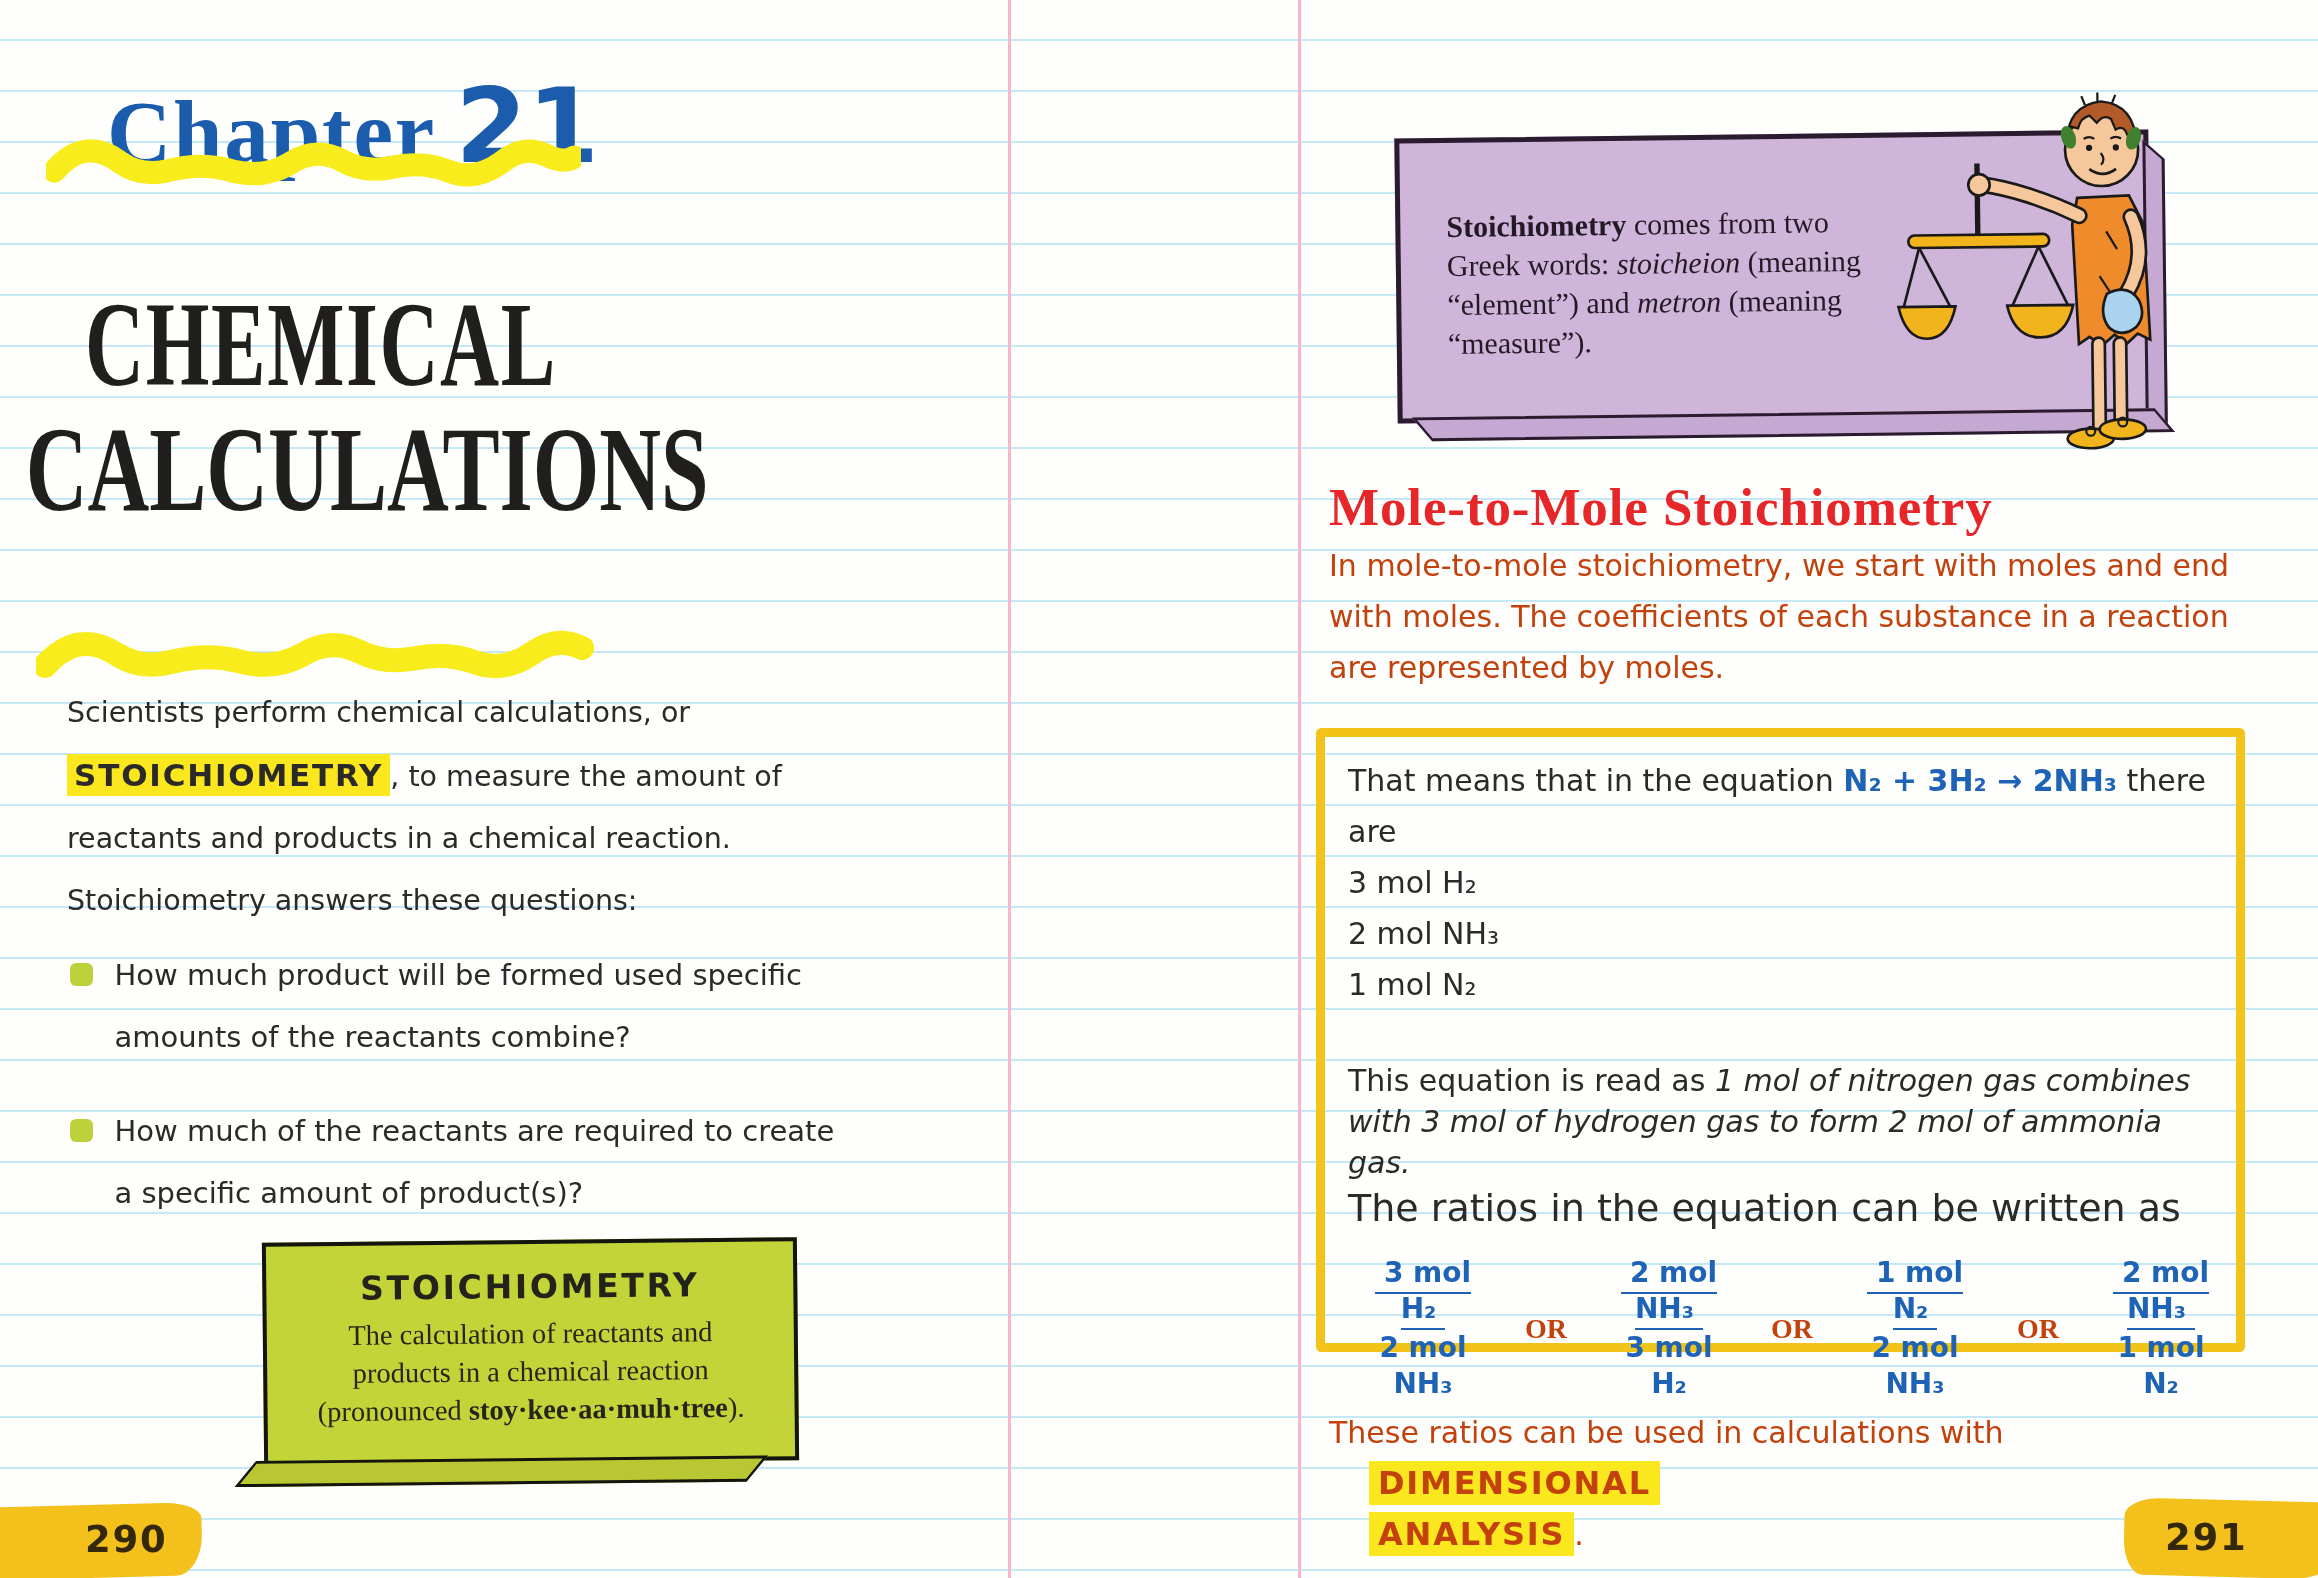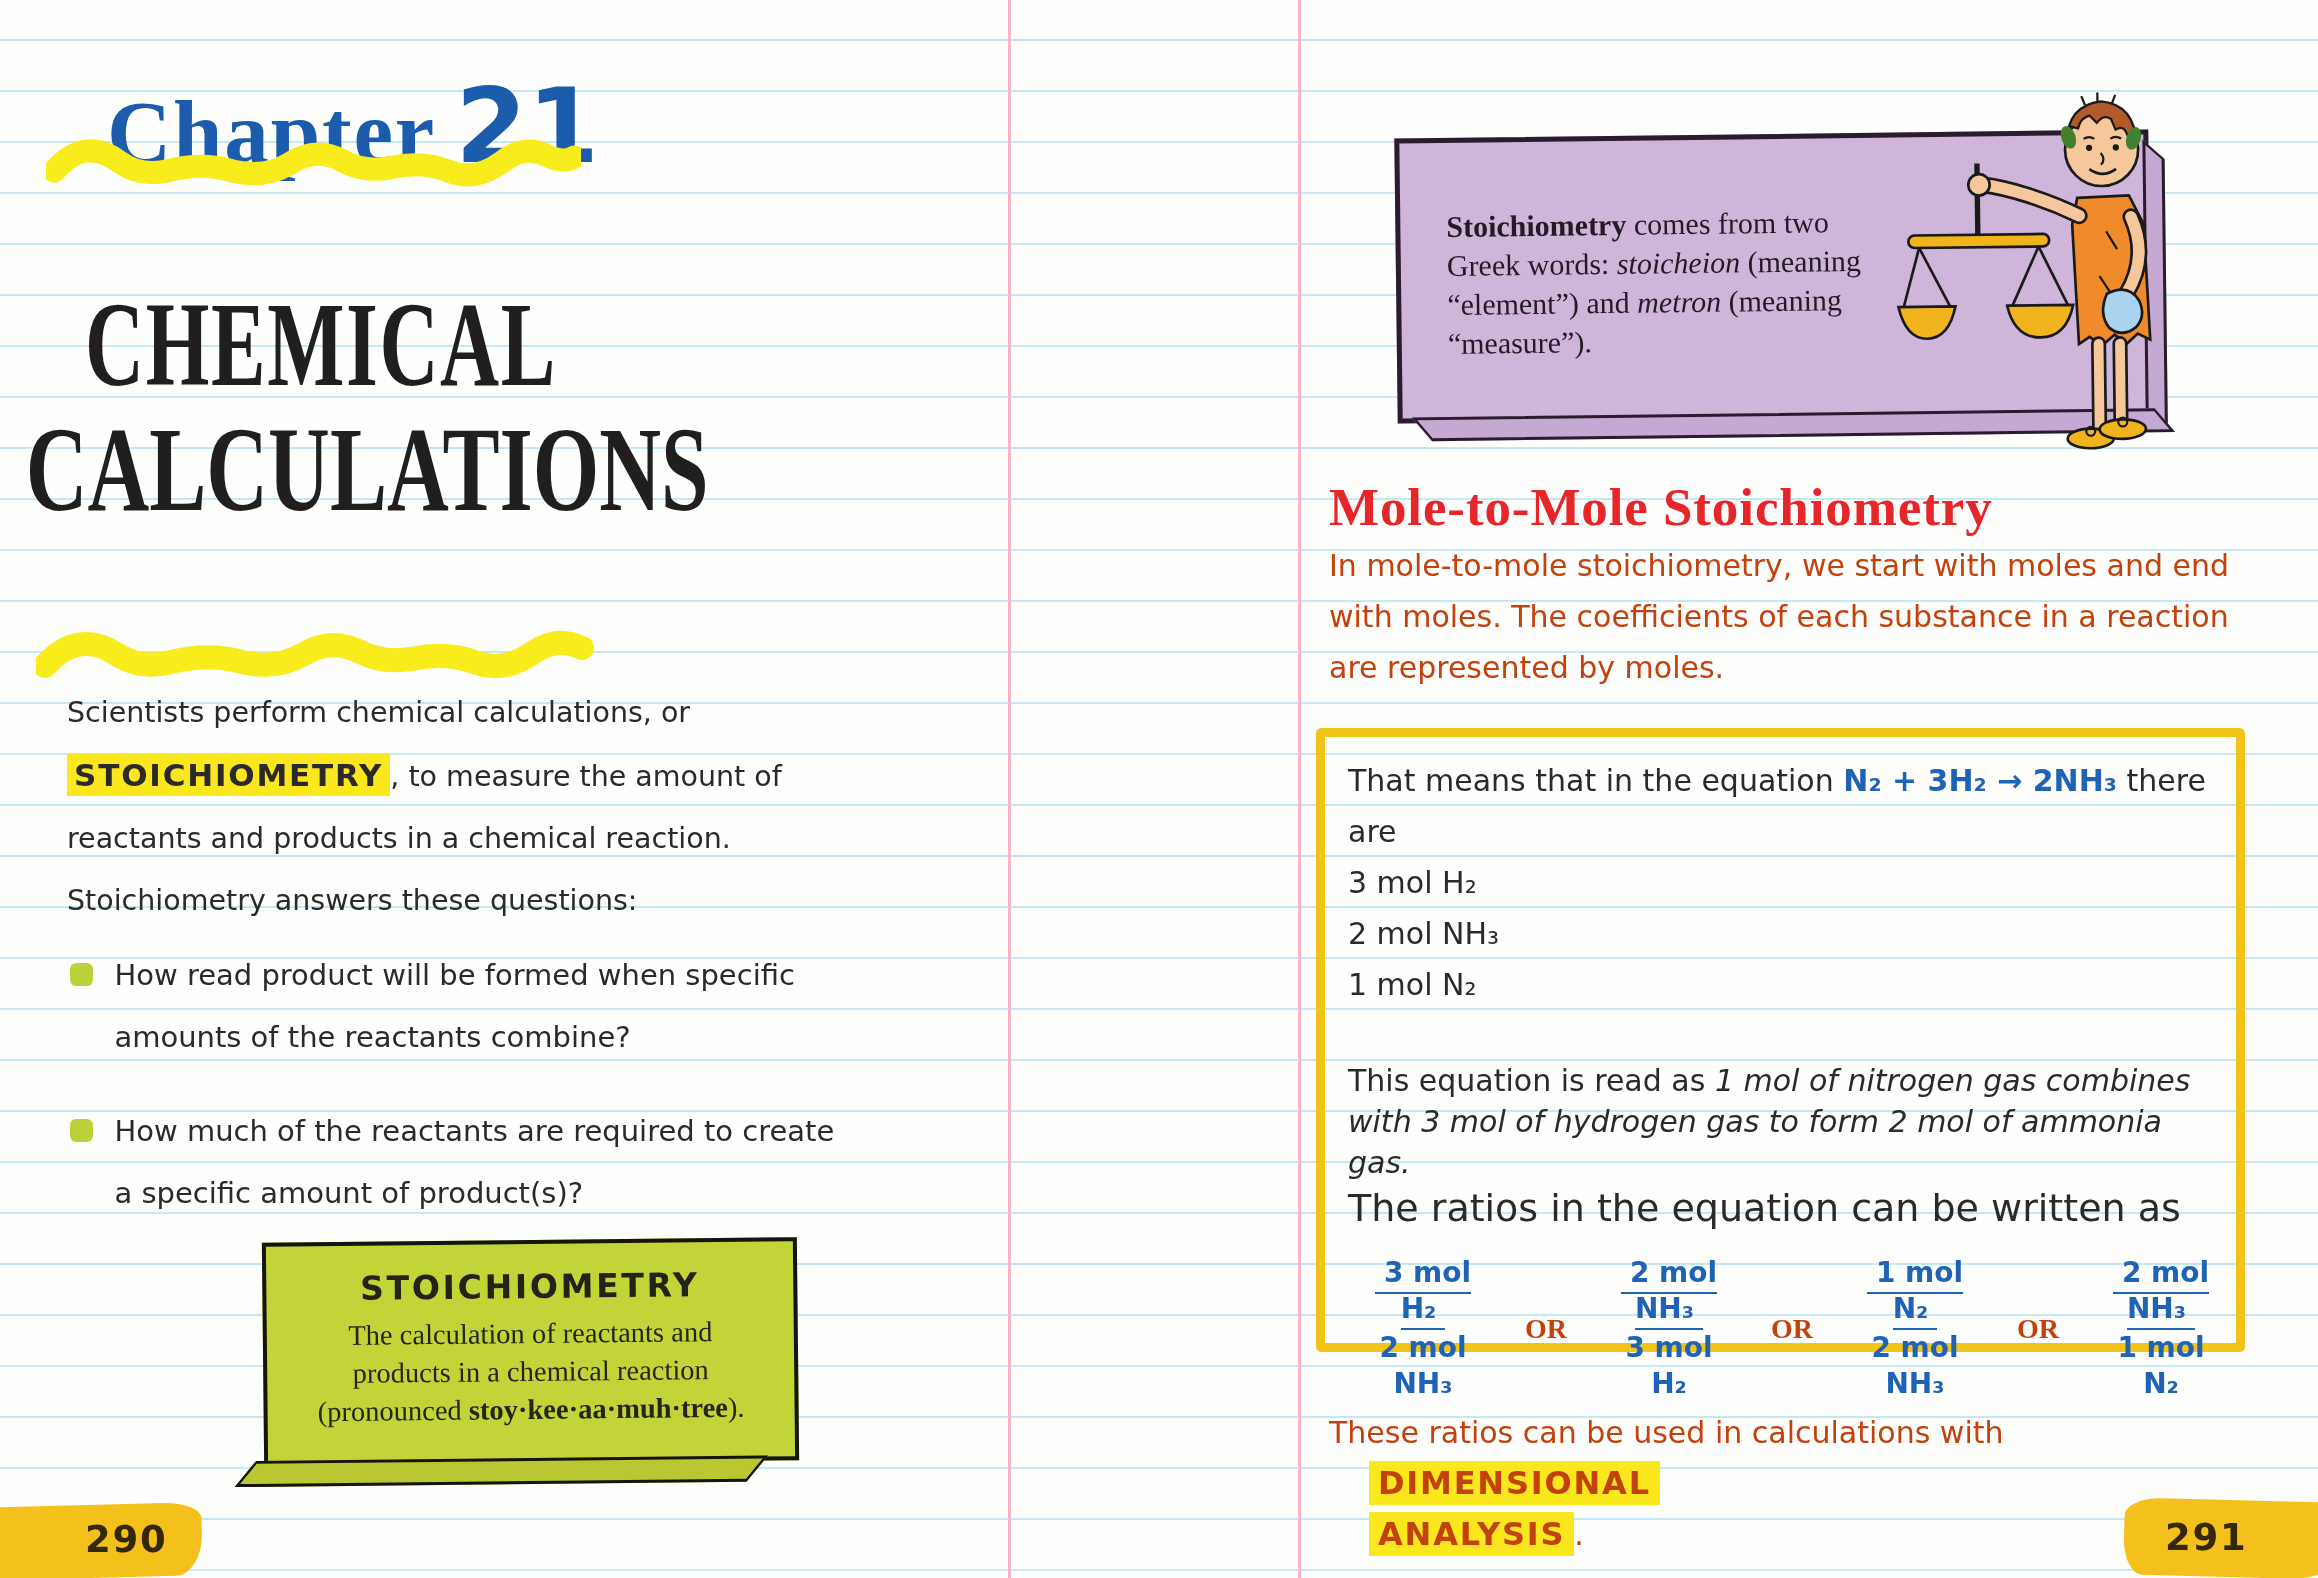--- a/index.html
+++ b/index.html
@@ -165,21 +165,21 @@
   </svg>
 
   <div class="intro">
     <span>Scientists perform chemical calculations, or</span><br>
     <span class="hl caps">STOICHIOMETRY</span><span>, to measure the amount of reactants and products in a chemical reaction. Stoichiometry answers these questions:</span>
   </div>
 
   <div class="bullets">
     <div class="bullet-row">
       <span class="bullet-sq"></span>
-      <span class="bullet-text">How read product will be formed when specific amounts of the reactants combine?</span>
+      <span class="bullet-text">How much product will be formed used specific amounts of the reactants combine?</span>
     </div>
     <div class="bullet-row">
       <span class="bullet-sq"></span>
       <span class="bullet-text">How much of the reactants are required to create a specific amount of product(s)?</span>
     </div>
   </div>
 
   <div class="defbox">
     <div class="def-title">STOICHIOMETRY</div>
     <div class="def-body">

